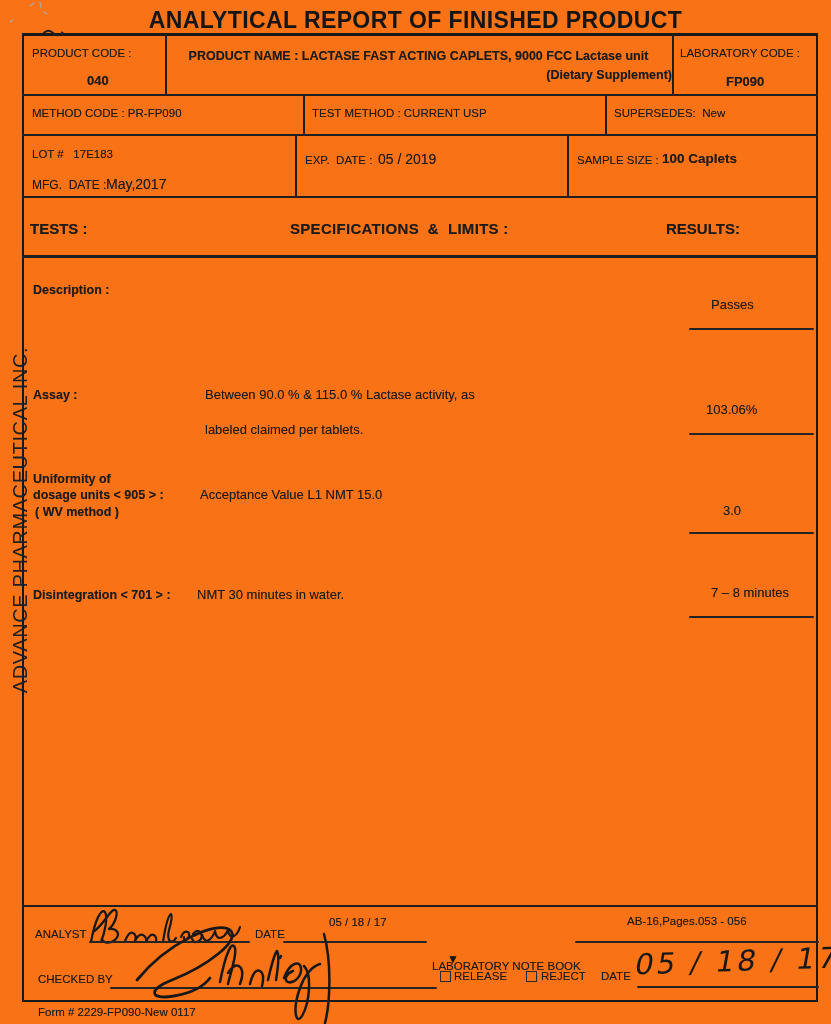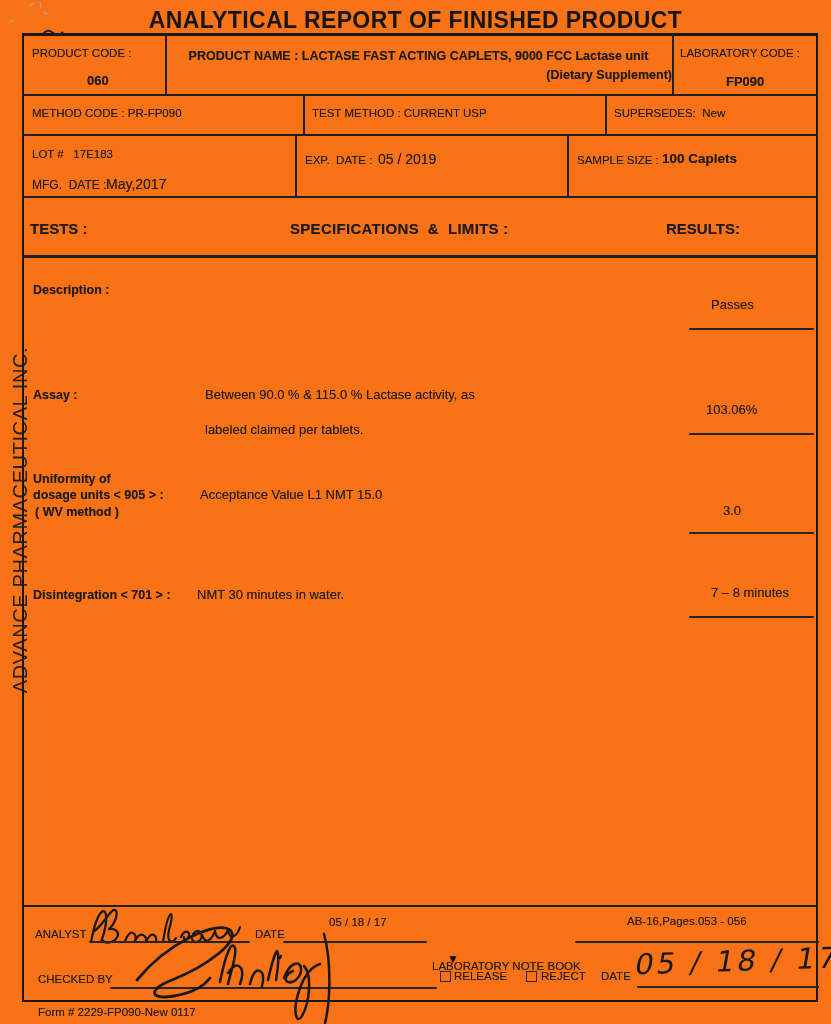--- a/index.html
+++ b/index.html
@@ -54,21 +54,21 @@
   <div class="hline" style="left:22px;top:905px;width:796px;"></div>
 
   <div class="vline" style="left:165px;top:33px;height:61px;"></div>
   <div class="vline" style="left:672px;top:33px;height:61px;"></div>
   <div class="vline" style="left:303px;top:94px;height:40px;"></div>
   <div class="vline" style="left:605px;top:94px;height:40px;"></div>
   <div class="vline" style="left:295px;top:134px;height:62px;"></div>
   <div class="vline" style="left:567px;top:134px;height:62px;"></div>
 
   <div class="t" style="left:32px;top:47px;font-size:11.5px;">PRODUCT CODE :</div>
-  <div class="t b" style="left:87px;top:74px;font-size:13px;">060</div>
+  <div class="t b" style="left:87px;top:74px;font-size:13px;">040</div>
   <div class="t b" style="left:165px;top:49px;width:507px;text-align:center;white-space:nowrap;font-size:12.5px;">PRODUCT NAME : LACTASE FAST ACTING CAPLETS, 9000 FCC Lactase unit</div>
   <div class="t b" style="left:165px;top:68px;width:507px;text-align:right;font-size:12.5px;">(Dietary Supplement)</div>
   <div class="t" style="left:680px;top:47px;font-size:11.5px;">LABORATORY CODE :</div>
   <div class="t b" style="left:726px;top:75px;font-size:13px;">FP090</div>
 
   <div class="t" style="left:32px;top:107px;font-size:11.5px;">METHOD CODE : PR-FP090</div>
   <div class="t" style="left:312px;top:107px;font-size:11.5px;">TEST METHOD : CURRENT USP</div>
   <div class="t" style="left:614px;top:107px;font-size:11.5px;">SUPERSEDES:  New</div>
 
   <div class="t" style="left:32px;top:148px;font-size:11.5px;">LOT #   17E183</div>

